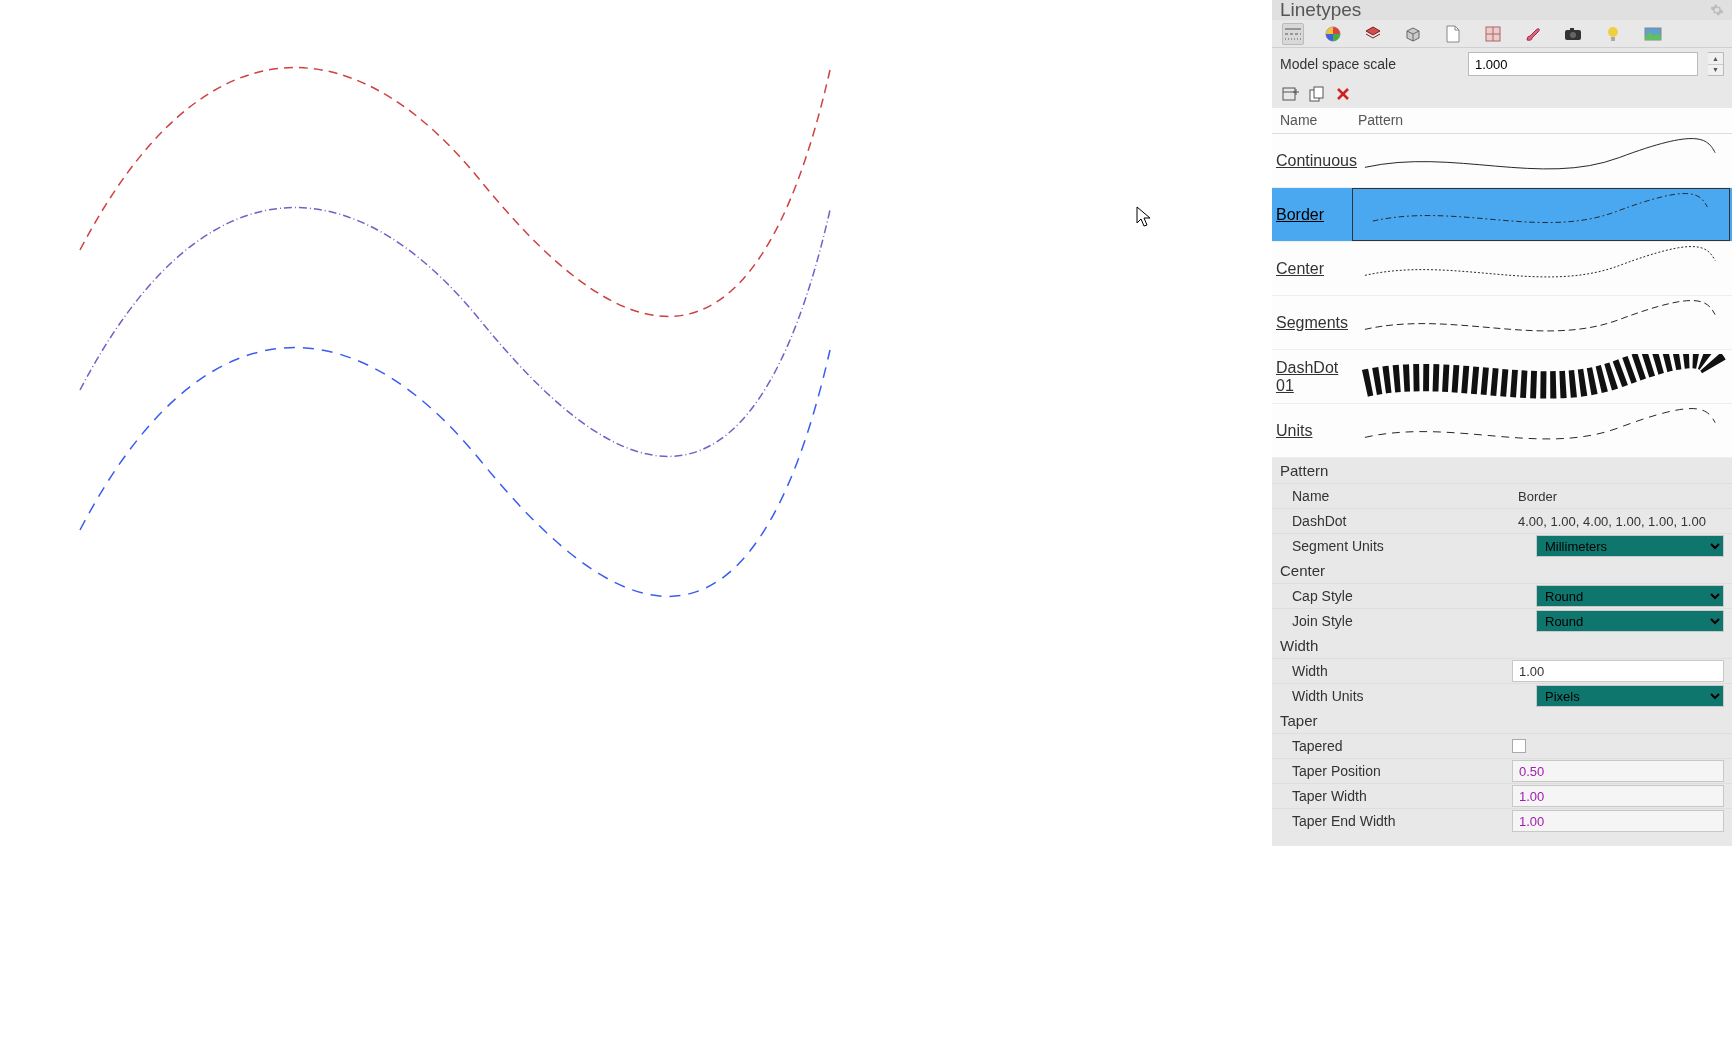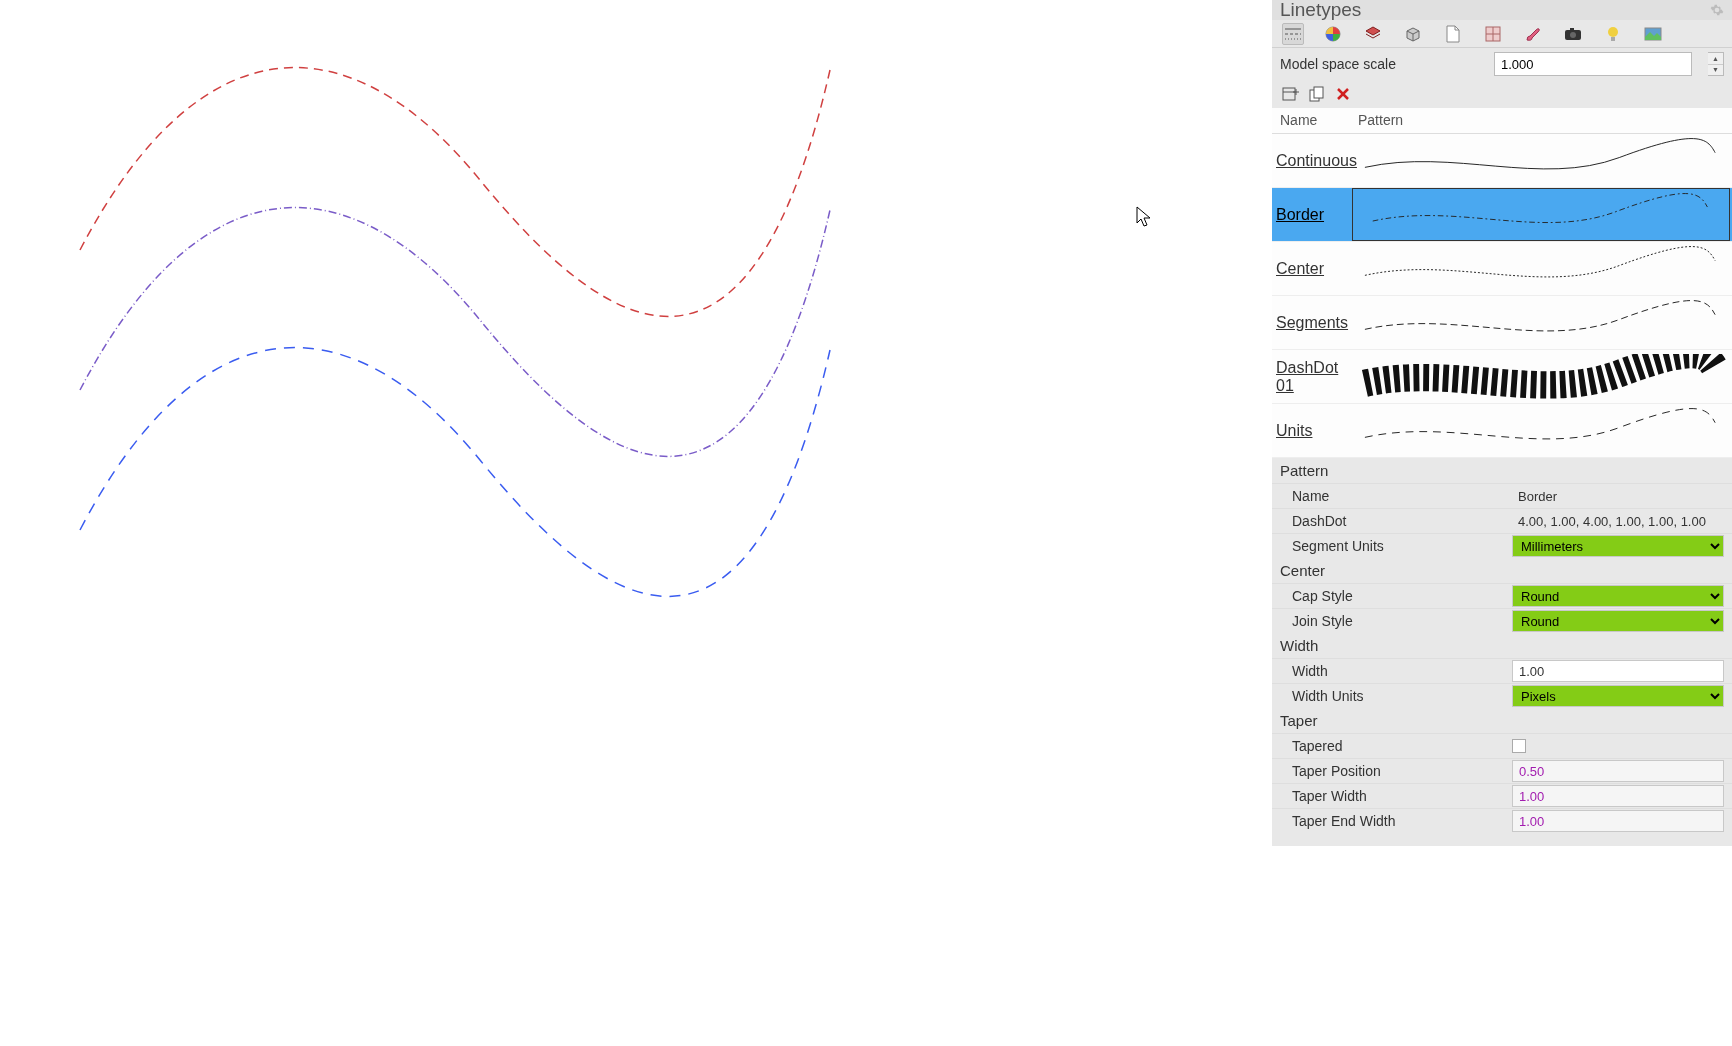--- a/index.html
+++ b/index.html
@@ -4,23 +4,23 @@
 <style>
 * { box-sizing: border-box; margin: 0; padding: 0; }
 body { font-family: -apple-system, "Segoe UI", Arial, sans-serif; font-size: 14px; color: #333; background: #fff; width: 1732px; height: 1046px; overflow: hidden; position: relative; }
 .viewport { position: absolute; left: 0; top: 0; width: 934px; height: 846px; background: #fff; }
 .panel { position: absolute; right: 0; top: 0; width: 460px; height: 846px; background: #e8e8e8; display: flex; flex-direction: column; }
 .panel-title { height: 20px; padding: 2px 8px; font-size: 19px; color: #555; background: #e0e0e0; display: flex; align-items: center; justify-content: space-between; }
 .gear-icon { width: 14px; height: 14px; opacity: 0.4; }
 .tabbar { height: 28px; background: #e8e8e8; display: flex; align-items: center; gap: 18px; padding: 0 10px; border-bottom: 1px solid #d0d0d0; }
 .tab-icon { width: 22px; height: 22px; display: flex; align-items: center; justify-content: center; border-radius: 2px; }
 .tab-icon.active { background: #d8d8d8; border: 1px solid #bbb; }
-.scale-row { height: 32px; display: flex; align-items: center; padding: 4px 8px; gap: 16px; background: #e8e8e8; }
+.scale-row { height: 32px; display: flex; align-items: center; padding: 4px 8px; gap: 10px; background: #e8e8e8; }
 .scale-row label { flex: 1; color: #333; }
-.scale-input { width: 198px; height: 24px; padding: 0 6px; border: 1px solid #bbb; background: #fff; font-size: 13px; }
+.scale-input { width: 230px; height: 24px; padding: 0 6px; border: 1px solid #bbb; background: #fff; font-size: 13px; }
 .spinner { width: 16px; height: 24px; display: flex; flex-direction: column; border: 1px solid #bbb; border-left: none; background: #f0f0f0; }
 .spinner div { flex: 1; display: flex; align-items: center; justify-content: center; font-size: 7px; color: #555; }
 .spinner div:first-child { border-bottom: 1px solid #ccc; }
 .action-row { height: 28px; display: flex; align-items: center; gap: 4px; padding: 2px 8px; background: #e8e8e8; }
 .act-btn { width: 22px; height: 22px; display: flex; align-items: center; justify-content: center; }
 .list-header { height: 26px; display: flex; background: #fdfdfd; border-bottom: 1px solid #ddd; }
 .col-name { width: 78px; padding: 4px 8px; color: #555; }
 .col-pattern { flex: 1; padding: 4px 8px; color: #555; }
 .list { flex: 0 0 auto; background: #fdfdfd; }
 .row { height: 54px; display: flex; align-items: center; border-bottom: 1px solid #eee; position: relative; }
@@ -29,21 +29,21 @@
 .row.selected { background: #4aa8f0; }
 .row.selected .rname { color: #000; }
 .row.selected .rpat { border: 1px solid #333; margin: 2px; }
 .props { flex: 1; background: #e8e8e8; overflow-y: auto; }
 .section-h { padding: 4px 8px; font-size: 15px; color: #333; }
 .prop-row { height: 25px; display: flex; align-items: center; padding: 0 8px 0 20px; border-top: 1px solid #dedede; }
 .prop-row .plabel { flex: 1; color: #333; font-size: 14px; }
 .prop-row .pval { width: 212px; height: 22px; padding: 0 6px; border: 1px solid #c8c8c8; background: #fff; font-size: 13px; display: flex; align-items: center; }
 .prop-row .pval.nb { border: none; background: transparent; }
 .prop-row .pval.disabled { color: #a21caf; background: #f5f5f5; }
-.prop-row select { width: 212px; height: 22px; border: 1px solid #c8c8c8; background: #84cc16; font-size: 13px; padding: 0 4px; }
+.prop-row select { width: 188px; height: 22px; border: 1px solid #c8c8c8; background: #0f766e; font-size: 13px; padding: 0 4px; }
 .checkbox { width: 14px; height: 14px; border: 1px solid #aaa; background: #fff; }
 .cursor { position: absolute; width: 18px; height: 24px; pointer-events: none; z-index: 10; }
 svg { display: block; }
 </style>
 </head>
 <body>
 
 <div class="viewport">
   <svg width="934" height="846" viewBox="0 0 934 846">
     <g id="curves">

